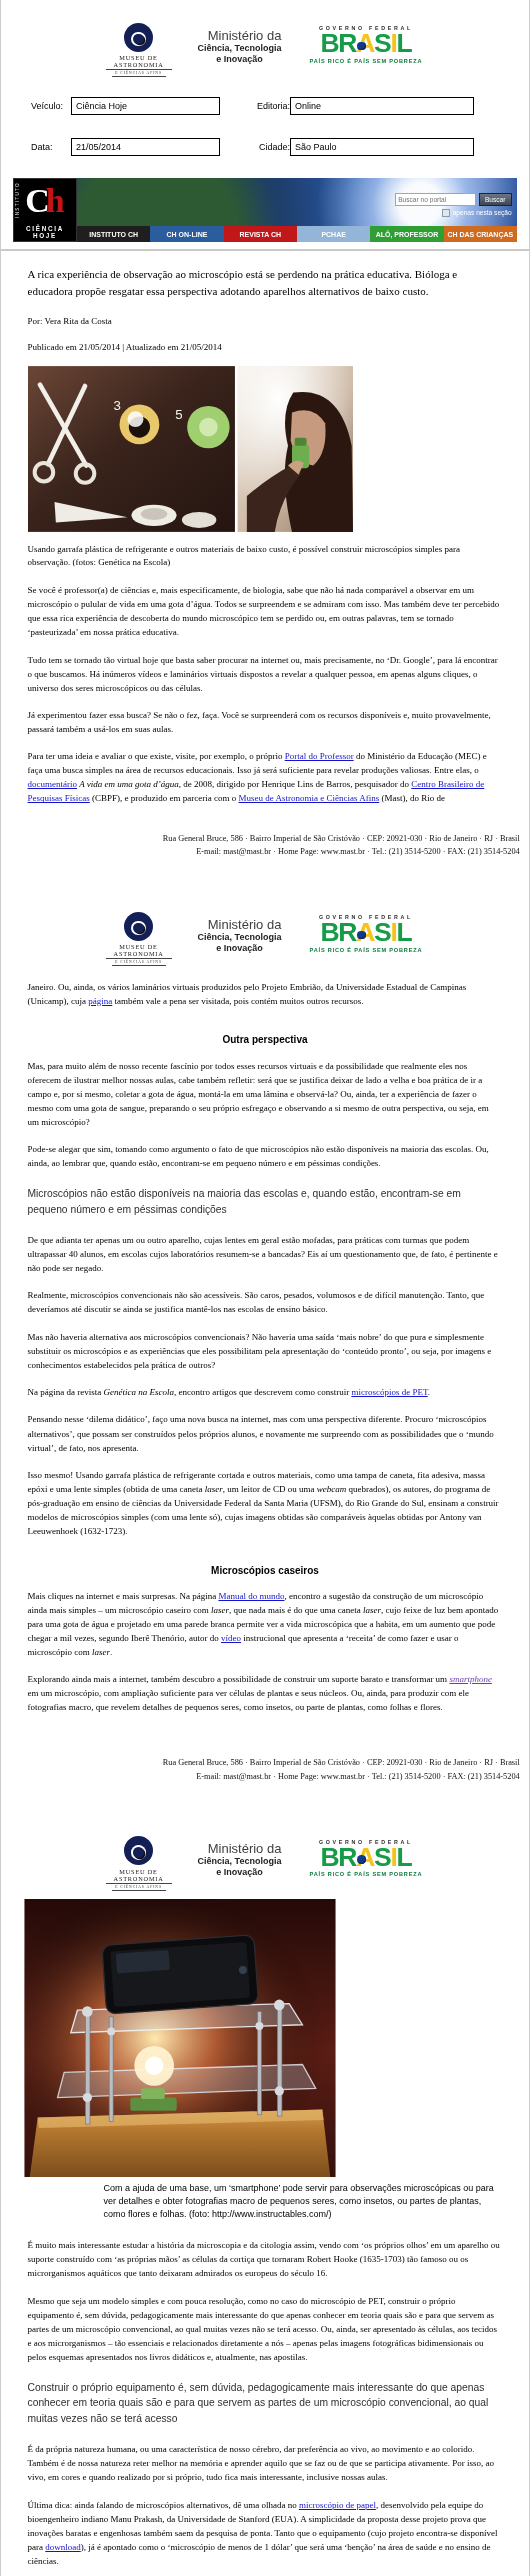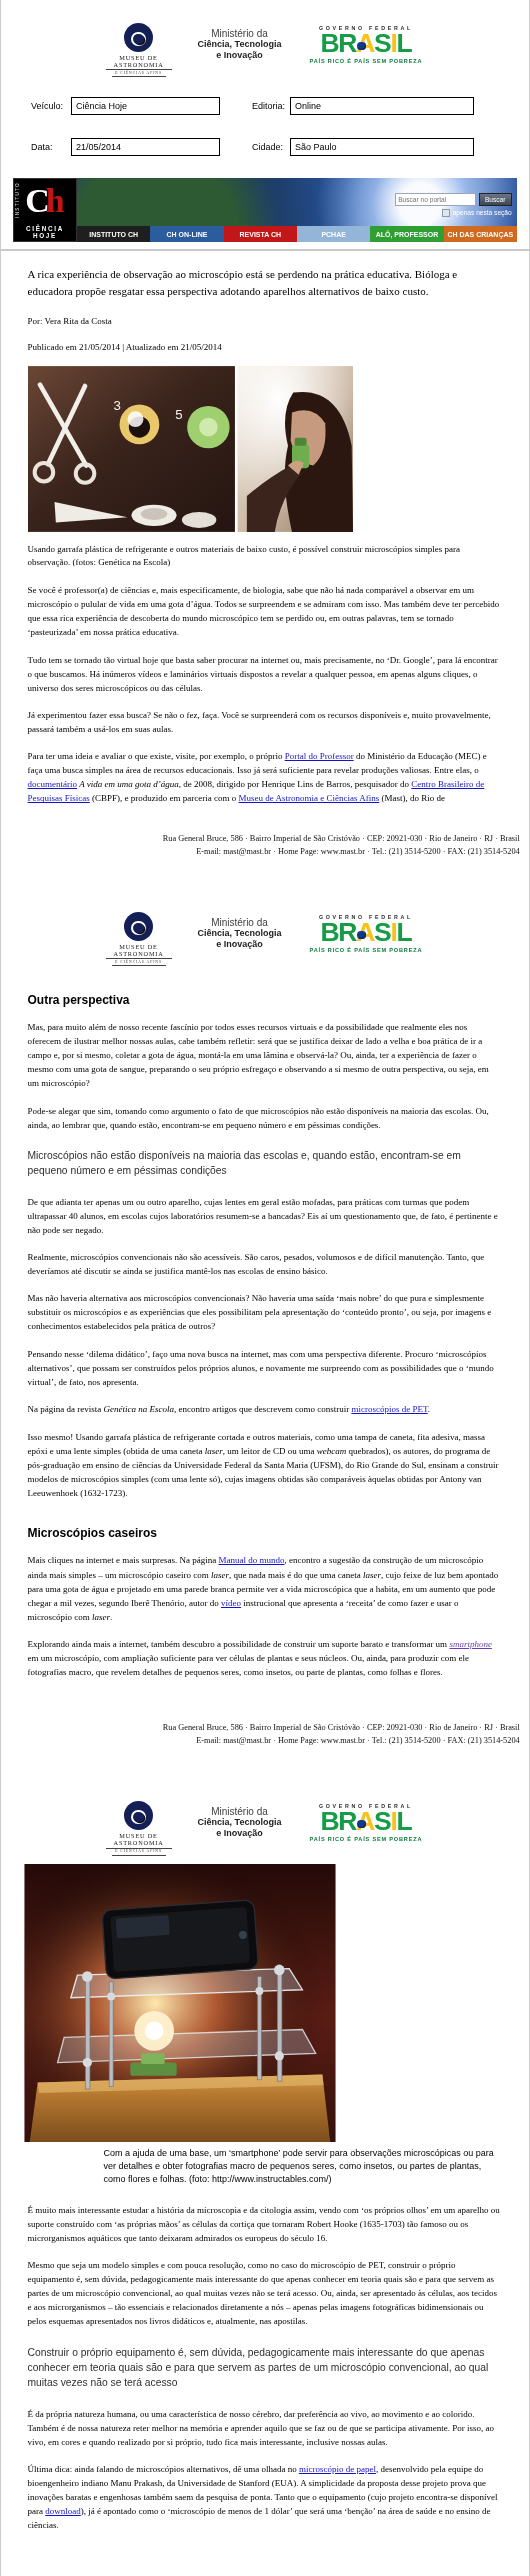--- a/index.html
+++ b/index.html
@@ -8,35 +8,35 @@
   
   .hdr{display:flex;justify-content:center;align-items:flex-start;gap:20px;padding-top:22.5px;}
   .museu{width:78px;text-align:center;}
   .globe{width:29px;height:29px;border-radius:50%;background:#141f55;margin:0 auto 2.7px;position:relative;overflow:hidden;}
   .globe:before{content:"";position:absolute;left:7.3px;top:9.3px;width:14.6px;height:14.6px;border-radius:50%;background:#fff;}
   .globe:after{content:"";position:absolute;left:9.3px;top:11.3px;width:10.6px;height:10.6px;border-radius:50%;background:#141f55;box-shadow:1.3px 1.3px 0 #111;}
   .museu .l1,.museu .l2{font-size:6.3px;letter-spacing:0.8px;color:#222;}
   .museu .l2{padding-bottom:1.3px;border-bottom:0.7px solid #444;width:66px;margin:0 auto;}
   .museu .l3{font-size:3.6px;letter-spacing:1px;color:#333;border-bottom:1.3px solid #444;width:54px;margin:0.7px auto 0;padding-bottom:1.3px;}
   .ministerio{font-family:"Liberation Sans",sans-serif;text-align:center;padding-top:5.3px;}
-  .ministerio .m1{font-size:10px;color:#3f3f3f;}
+  .ministerio .m1{font-size:13px;color:#3f3f3f;text-align:right;}
   .ministerio .m2,.ministerio .m3{font-size:9px;font-weight:bold;color:#222;line-height:1.2;}
   .brasil{width:129px;font-family:"Liberation Sans",sans-serif;text-align:center;padding-top:2.7px;}
   .brasil .gov{font-size:5.3px;font-weight:bold;letter-spacing:2.7px;color:#2d2d2d;}
   .brasil-word{font-weight:bold;font-size:26.5px;line-height:0.95;letter-spacing:-1.3px;position:relative;}
   .brasil-word .flagdot{position:absolute;width:8.6px;height:8.6px;border-radius:50%;background:#123a8c;left:56px;top:10.6px;box-shadow:inset -1.3px -1.3px 0 #0d2a66;}
   .brasil .tagline{font-size:5.6px;font-weight:bold;letter-spacing:0.8px;color:#0b7a3b;margin-top:1.3px;}
   
   .form{margin:20px 0 0;font-family:"Liberation Sans",sans-serif;font-size:9px;padding:0 30px;}
   .frow{display:flex;align-items:center;margin-bottom:22.5px;}
   .flabel{width:40px;}
   .fbox{border:1.3px solid #000;height:14.6px;display:flex;align-items:center;padding:0.7px 4px;background:#fff;}
   .fbox.small{width:139px;}
   .fbox.wide{width:174px;}
-  .flabel2{width:38px;margin-left:32px;}
+  .flabel2{width:38px;margin-left:32px;text-align:right;}
   
   .banner{margin:0 12px;display:flex;height:64px;}
   .ch-logo{width:64px;background:#000;color:#fff;position:relative;border:0.7px solid #333;box-sizing:border-box;}
   .ch-inst{position:absolute;left:1.3px;top:2.7px;writing-mode:vertical-rl;transform:rotate(180deg);font-family:"Liberation Sans",sans-serif;font-size:4.6px;letter-spacing:1.3px;color:#eee;}
   .ch-mark{font-family:"Liberation Serif",serif;font-weight:bold;font-size:34px;line-height:40px;text-align:center;margin-top:1.3px;}
   .ch-mark .c{color:#fff;}
   .ch-mark .h{color:#c41414;margin-left:-4px;}
   .ch-name{position:absolute;bottom:2px;left:0;right:0;text-align:center;font-family:"Liberation Sans",sans-serif;font-weight:bold;font-size:6.3px;letter-spacing:1.7px;}
   .banner-right{flex:1;display:flex;flex-direction:column;}
   .banner-img{flex:1;position:relative;background:
@@ -51,21 +51,21 @@
   .navbar{display:flex;height:16px;}
   .nav-item{flex:1;display:flex;align-items:center;justify-content:center;font-family:"Liberation Sans",sans-serif;font-weight:bold;font-size:7px;color:#fff;cursor:pointer;}
   .page-rule{height:2px;background:#c9c9c9;margin-top:6.6px;}
   
   .title{font-size:15.3px;font-weight:bold;color:#991111;margin:14.6px 0 0;}
   .subtitle{font-size:11px;line-height:1.55;margin-top:14.6px;}
   .byline,.published{font-size:9px;margin-top:16px;}
   p.para{font-size:9px;line-height:1.56;margin:13.3px 0;}
   .caption{font-size:9px;line-height:1.5;margin:10.6px 0 13.3px;}
   .caption-sans{font-family:"Liberation Sans",sans-serif;font-size:9px;line-height:1.45;margin:5.3px 0 17px 76px;}
-  .h2{font-family:"Liberation Sans",sans-serif;font-weight:bold;font-size:12px;margin:26.5px 0 2.7px;}
+  .h2{font-family:"Liberation Sans",sans-serif;font-weight:bold;font-size:10px;margin:26.5px 0 2.7px;text-align:center;}
   .quote{font-family:"Liberation Sans",sans-serif;font-size:10.3px;line-height:1.5;color:#2e2e2e;margin:16px 0;}
   a.lnk{color:#1414cc;text-decoration:underline;cursor:pointer;}
   a.lnk.visited{color:#6a3fb5;}
   .it{font-style:italic;}
   .photos{margin-top:14.6px;display:block;}
   .bigphoto{margin:8px 0 0 23px;display:block;}
   
   .footer{text-align:right;font-size:8.3px;line-height:1.6;padding:0 9.3px 0 0;color:#111;}
   .f1{margin-top:24px;}
   .sect2{margin-top:30.5px;}
@@ -240,29 +240,30 @@
     </div>
     <div class="brasil">
       <div class="gov">GOVERNO FEDERAL</div>
       <div class="brasil-word"><span class="flagdot"></span><span style="color: rgb(22, 155, 71);">B</span><span style="color: rgb(22, 155, 71);">R</span><span style="color: rgb(246, 194, 28);">A</span><span style="color: rgb(22, 155, 71);">S</span><span style="color: rgb(246, 194, 28);">I</span><span style="color: rgb(22, 155, 71);">L</span></div>
       <div class="tagline">PAÍS RICO É PAÍS SEM POBREZA</div>
     </div>
   </div>
 </div>
   <div class="content">
     <div>
+        <p class="para"><span>Janeiro. Ou, ainda, os vários laminários virtuais produzidos pelo Projeto Embrião, da Universidade Estadual de Campinas (Unicamp), cuja </span><a class="lnk" href="#">página</a><span> também vale a pena ser visitada, pois contém muitos outros recursos.</span></p>
         <div class="h2"><span>Outra perspectiva</span></div>
         <p class="para"><span>Mas, para muito além de nosso recente fascínio por todos esses recursos virtuais e da possibilidade que realmente eles nos oferecem de ilustrar melhor nossas aulas, cabe também refletir: será que se justifica deixar de lado a velha e boa prática de ir a campo e, por si mesmo, coletar a gota de água, montá-la em uma lâmina e observá-la? Ou, ainda, ter a experiência de fazer o mesmo com uma gota de sangue, preparando o seu próprio esfregaço e observando a si mesmo de outra perspectiva, ou seja, em um microscópio?</span></p>
         <p class="para"><span>Pode-se alegar que sim, tomando como argumento o fato de que microscópios não estão disponíveis na maioria das escolas. Ou, ainda, ao lembrar que, quando estão, encontram-se em pequeno número e em péssimas condições.</span></p>
         <div class="quote"><span>Microscópios não estão disponíveis na maioria das escolas e, quando estão, encontram-se em pequeno número e em péssimas condições</span></div>
         <p class="para"><span>De que adianta ter apenas um ou outro aparelho, cujas lentes em geral estão mofadas, para práticas com turmas que podem ultrapassar 40 alunos, em escolas cujos laboratórios resumem-se a bancadas? Eis aí um questionamento que, de fato, é pertinente e não pode ser negado.</span></p>
         <p class="para"><span>Realmente, microscópios convencionais não são acessíveis. São caros, pesados, volumosos e de difícil manutenção. Tanto, que deveríamos até discutir se ainda se justifica mantê-los nas escolas de ensino básico.</span></p>
         <p class="para"><span>Mas não haveria alternativa aos microscópios convencionais? Não haveria uma saída ‘mais nobre’ do que pura e simplesmente substituir os microscópios e as experiências que eles possibilitam pela apresentação do ‘conteúdo pronto’, ou seja, por imagens e conhecimentos estabelecidos pela prática de outros?</span></p>
+        <p class="para"><span>Na página da revista </span><span class="it">Genética na Escola</span><span>, encontro artigos que descrevem como construir </span><a class="lnk" href="#">microscópios de PET</a><span>.</span></p>
         <p class="para"><span>Pensando nesse ‘dilema didático’, faço uma nova busca na internet, mas com uma perspectiva diferente. Procuro ‘microscópios alternativos’, que possam ser construídos pelos próprios alunos, e novamente me surpreendo com as possibilidades que o ‘mundo virtual’, de fato, nos apresenta.</span></p>
-        <p class="para"><span>Na página da revista </span><span class="it">Genética na Escola</span><span>, encontro artigos que descrevem como construir </span><a class="lnk" href="#">microscópios de PET</a><span>.</span></p>
         <p class="para"><span>Isso mesmo! Usando garrafa plástica de refrigerante cortada e outros materiais, como uma tampa de caneta, fita adesiva, massa epóxi e uma lente simples (obtida de uma caneta </span><span class="it">laser</span><span>, um leitor de CD ou uma </span><span class="it">webcam</span><span> quebrados), os autores, do programa de pós-graduação em ensino de ciências da Universidade Federal da Santa Maria (UFSM), do Rio Grande do Sul, ensinam a construir modelos de microscópios simples (com uma lente só), cujas imagens obtidas são comparáveis àquelas obtidas por Antony van Leeuwenhoek (1632-1723).</span></p>
         <div class="h2"><span>Microscópios caseiros</span></div>
         <p class="para"><span>Mais cliques na internet e mais surpresas. Na página </span><a class="lnk" href="#">Manual do mundo</a><span>, encontro a sugestão da construção de um microscópio ainda mais simples – um microscópio caseiro com </span><span class="it">laser</span><span>, que nada mais é do que uma caneta </span><span class="it">laser</span><span>, cujo feixe de luz bem apontado para uma gota de água e projetado em uma parede branca permite ver a vida microscópica que a habita, em um aumento que pode chegar a mil vezes, segundo Iberê Thenório, autor do </span><a class="lnk" href="#">vídeo</a><span> instrucional que apresenta a ‘receita’ de como fazer e usar o microscópio com </span><span class="it">laser</span><span>.</span></p>
         <p class="para"><span>Explorando ainda mais a internet, também descubro a possibilidade de construir um suporte barato e transformar um </span><a class="lnk visited it" href="#">smartphone</a><span> em um microscópio, com ampliação suficiente para ver células de plantas e seus núcleos. Ou, ainda, para produzir com ele fotografias macro, que revelem detalhes de pequenos seres, como insetos, ou parte de plantas, como folhas e flores.</span></p>
       </div>
   </div>
   <div class="foot-gap2 ftr-slot">
   <div class="footer">
     <div>Rua General Bruce, 586 · Bairro Imperial de São Cristóvão · CEP: 20921-030 · Rio de Janeiro · RJ · Brasil</div>
     <div>E-mail: mast@mast.br · Home Page: www.mast.br · Tel.: (21) 3514-5200 · FAX: (21) 3514-5204</div>

